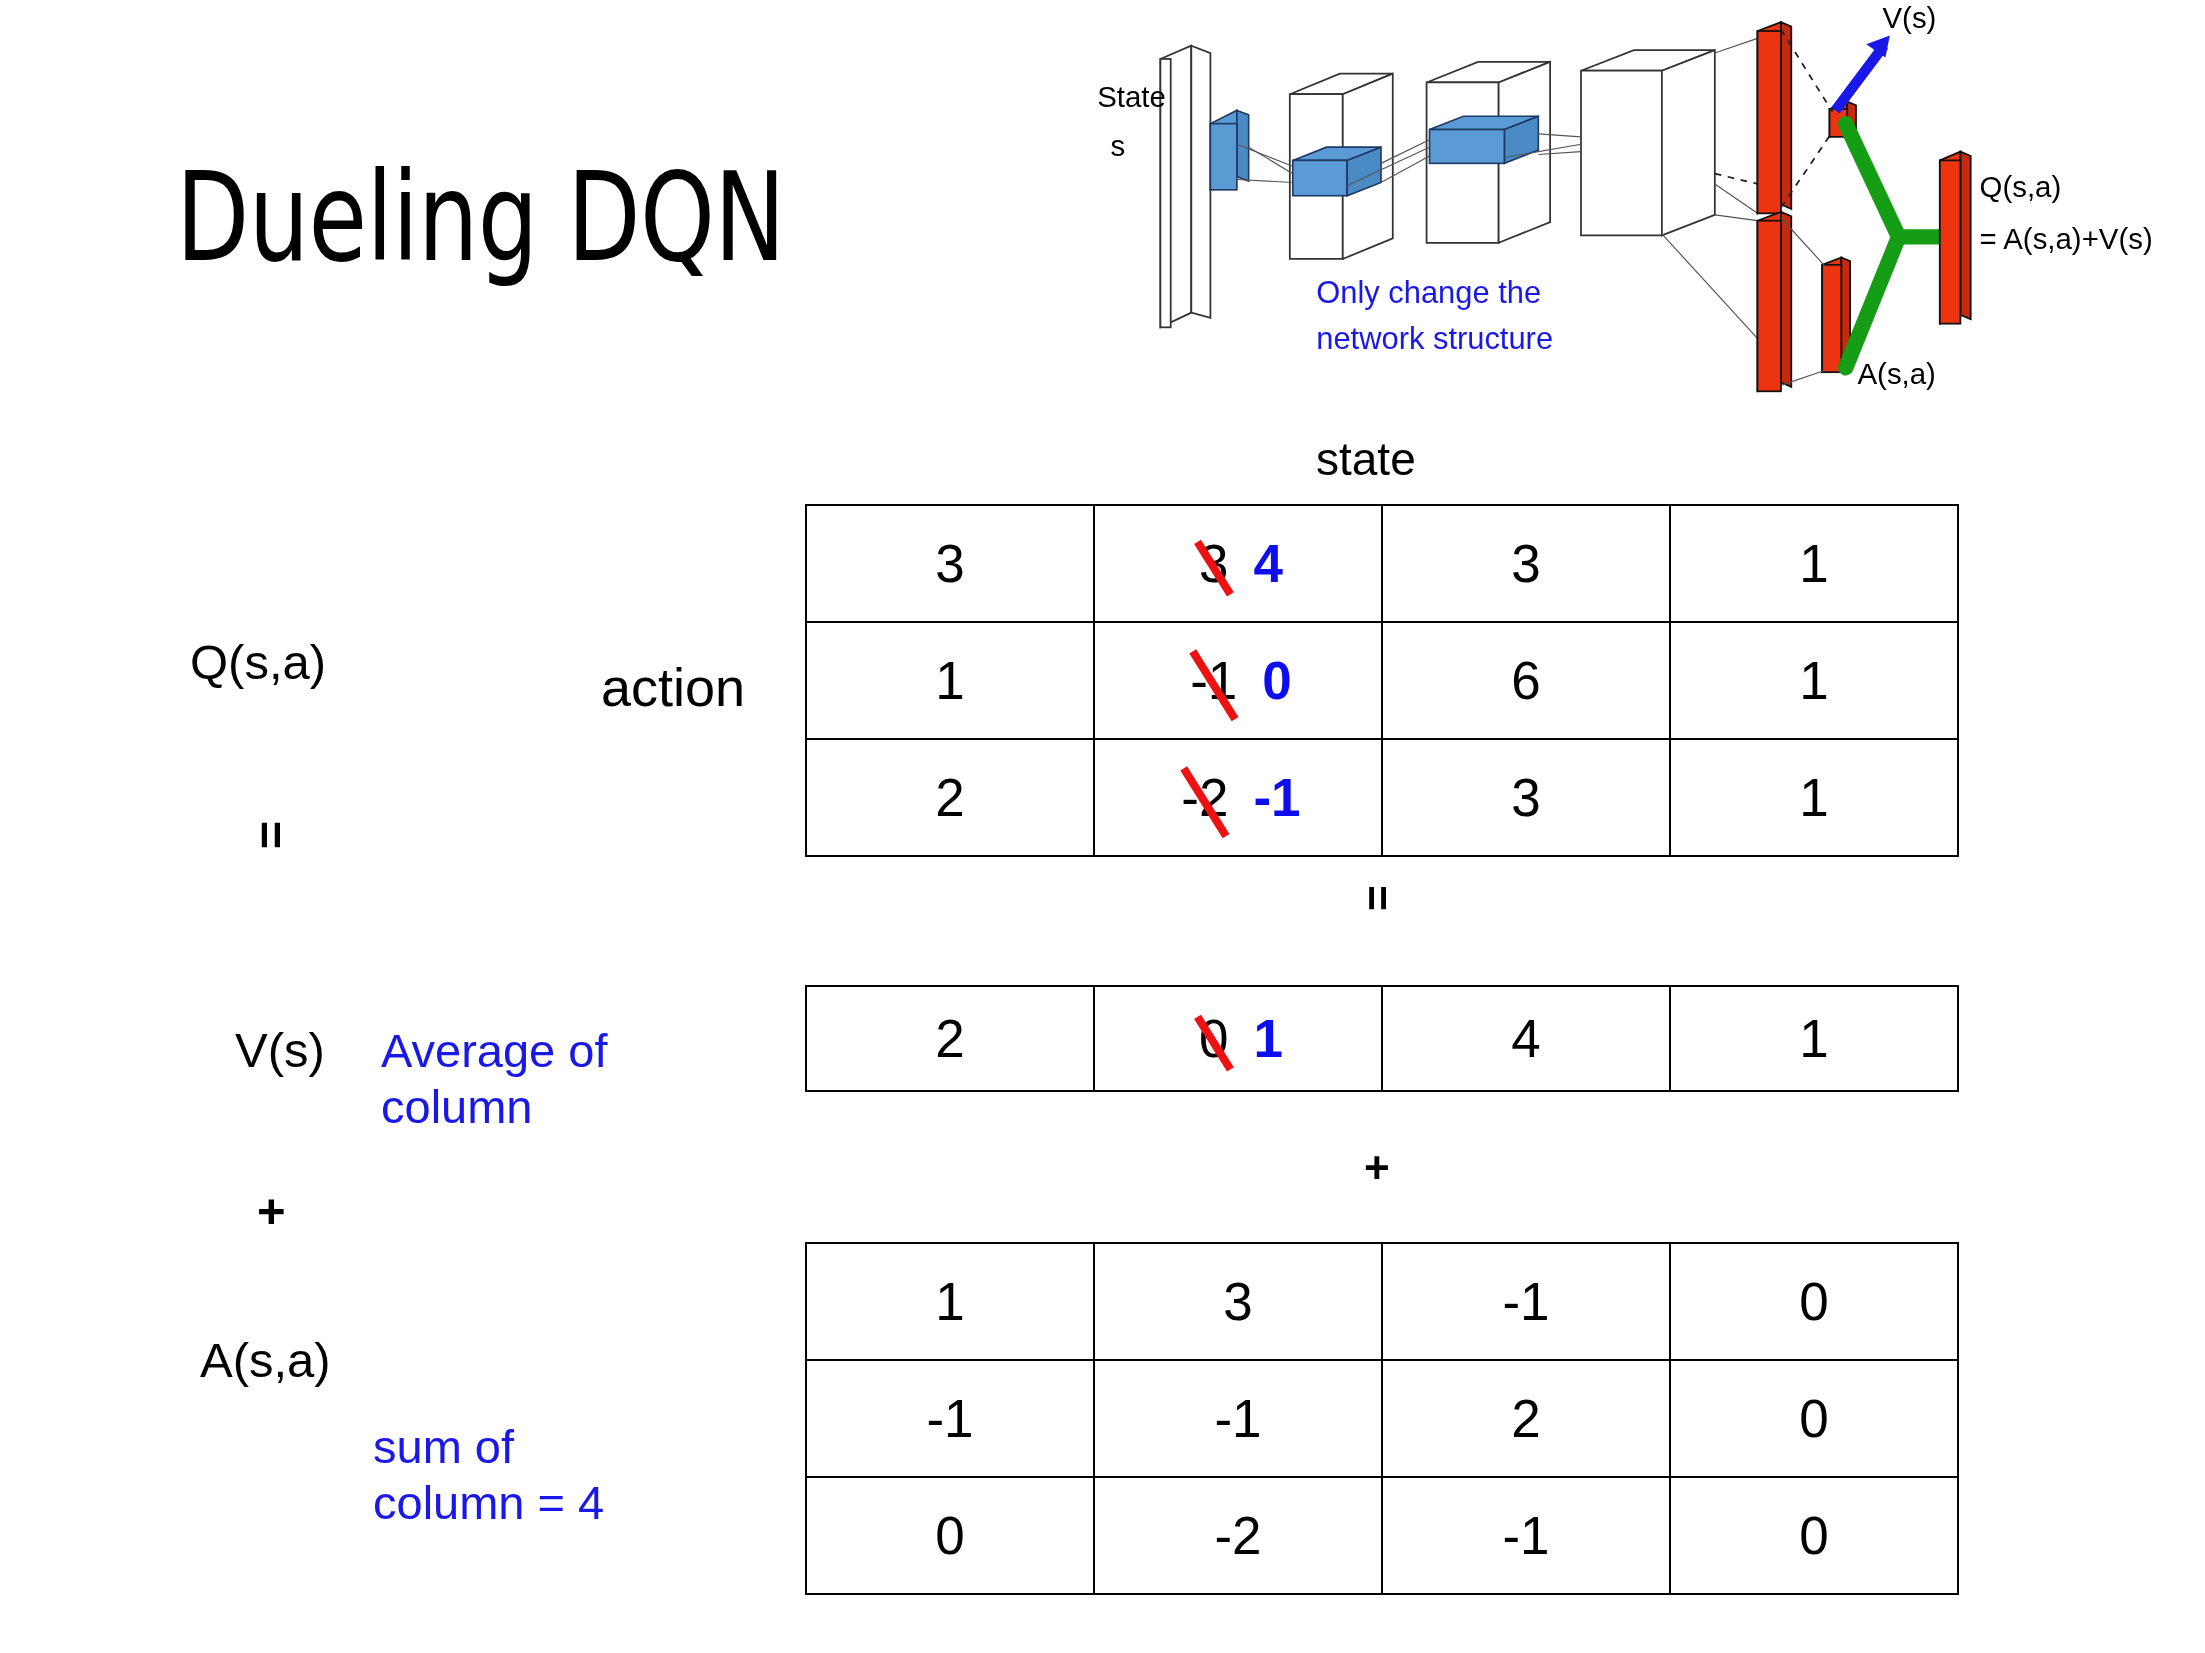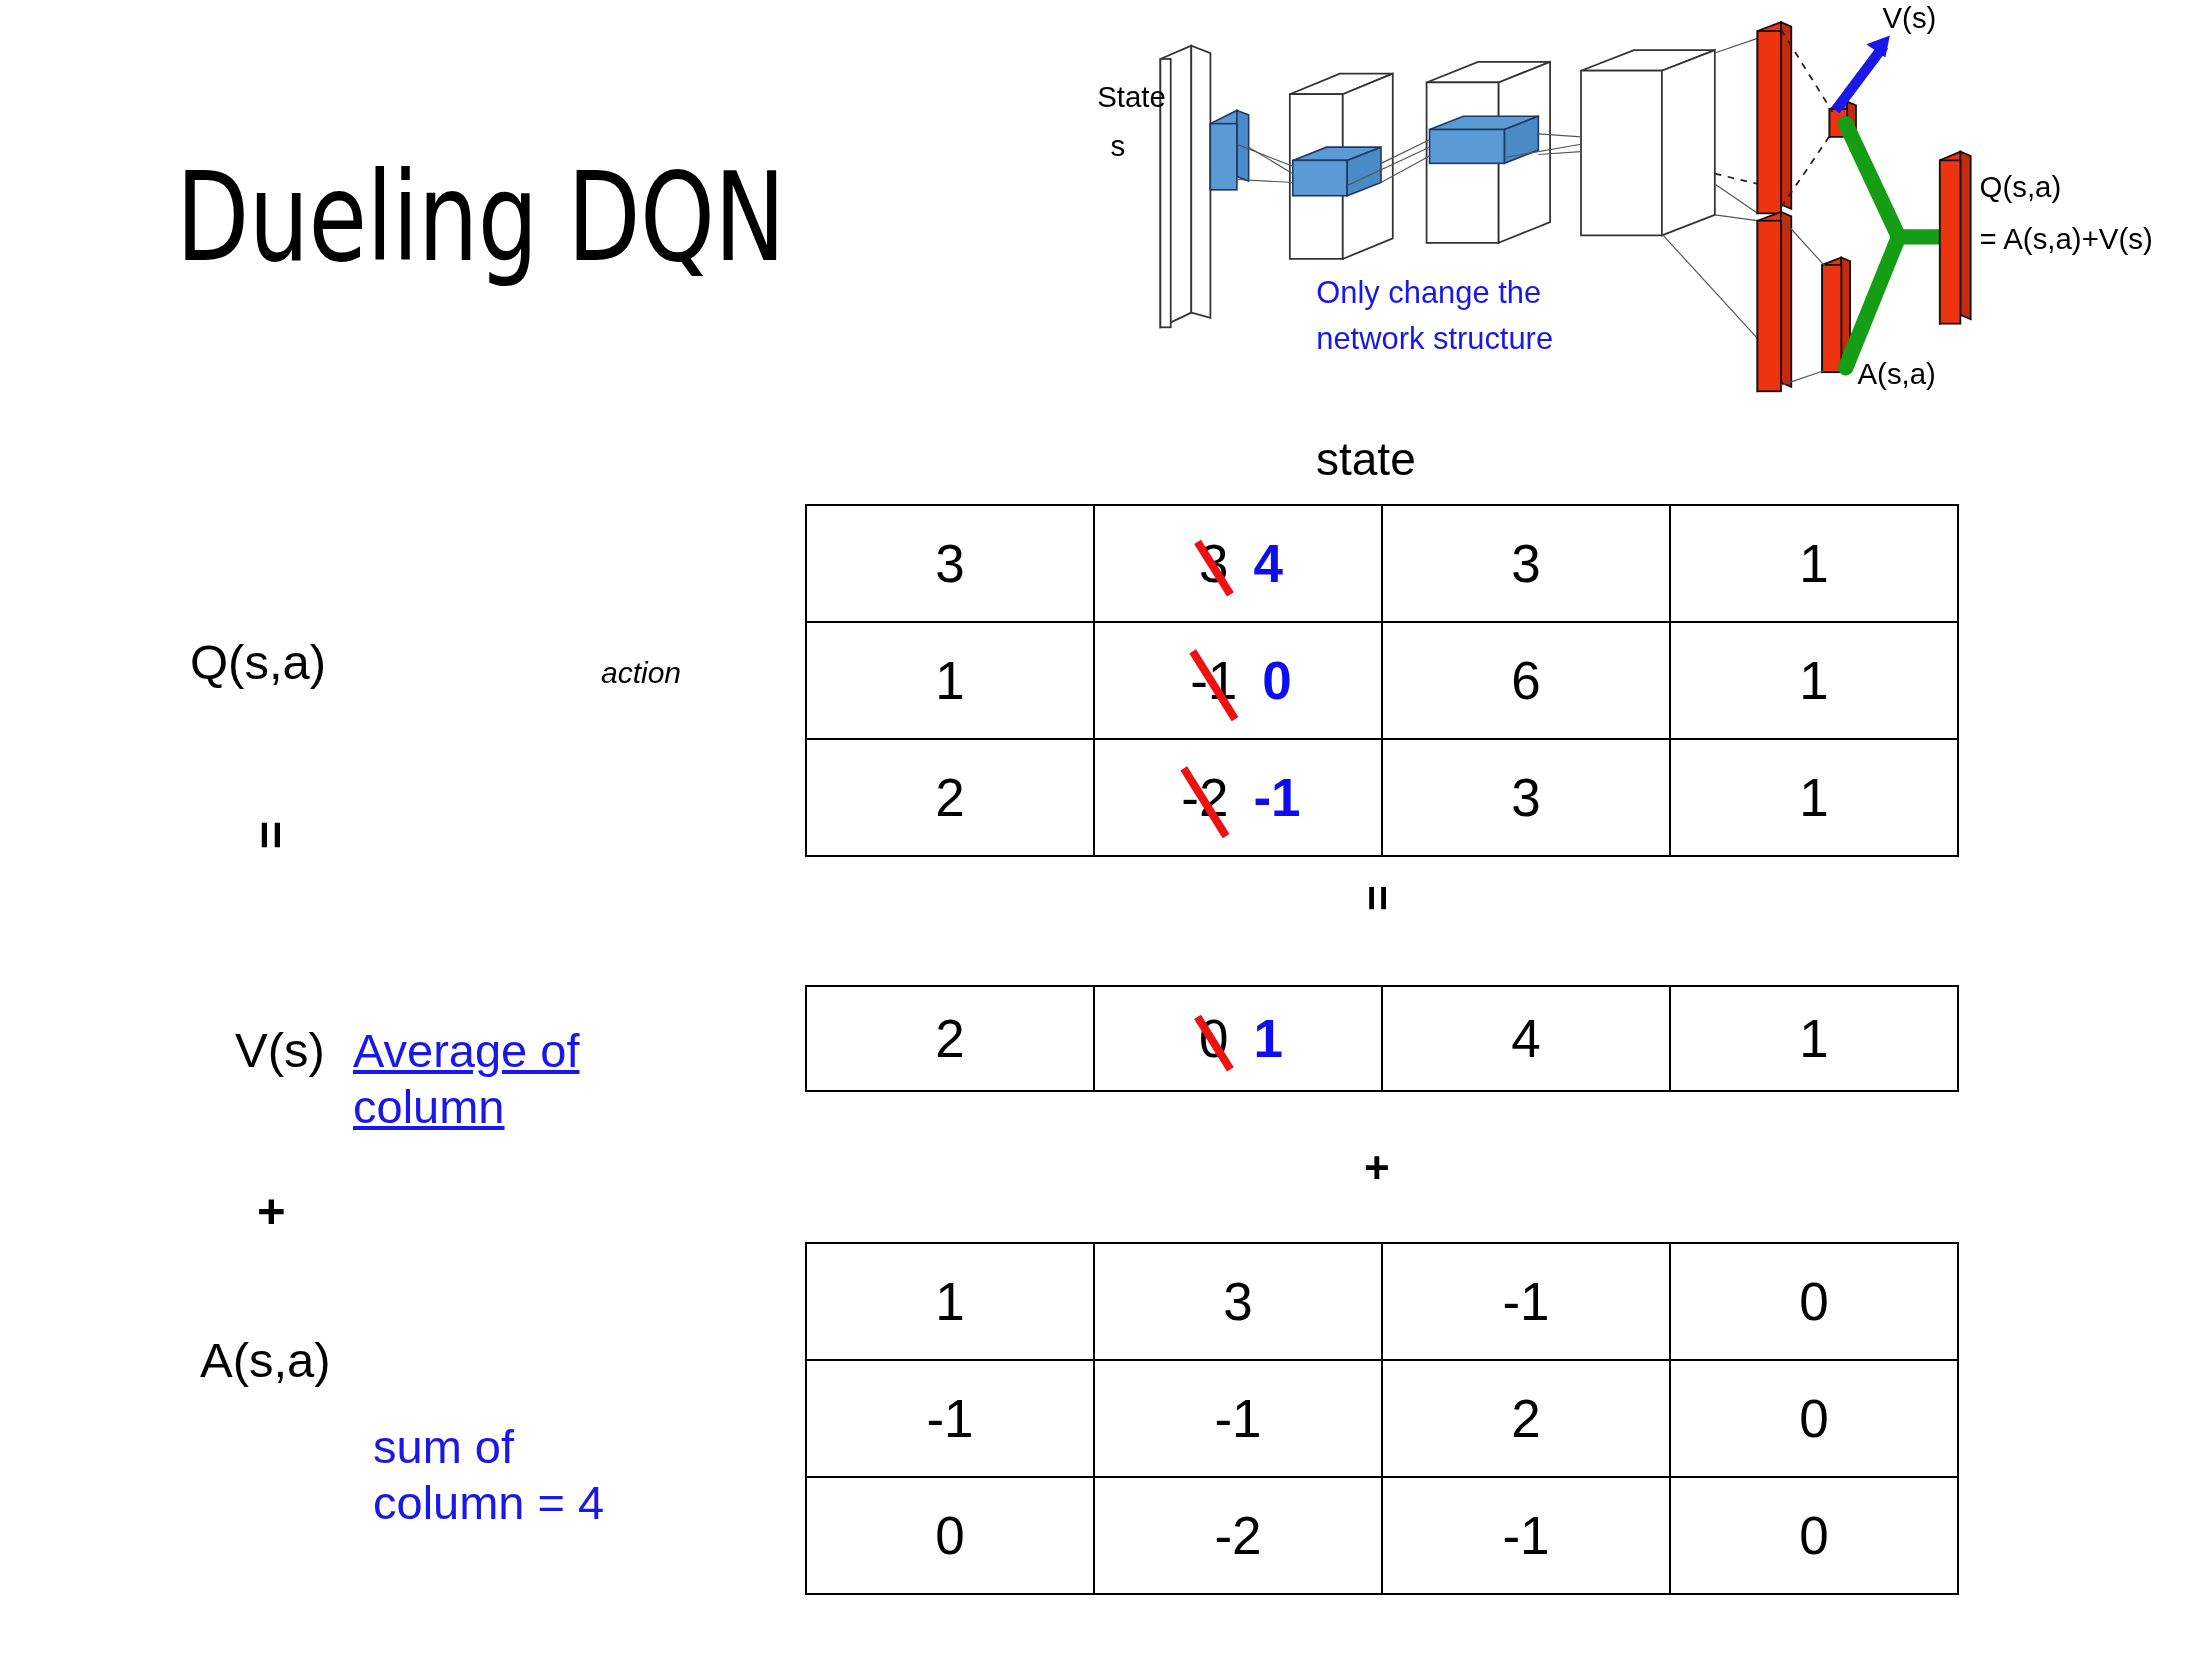--- a/index.html
+++ b/index.html
@@ -43,23 +43,22 @@
   
   #state-header {
     left: 1316px;
     top: 432px;
     font-size: 46px;
     white-space: nowrap;
   }
   #action-label {
     left: 601px;
     top: 656px;
-    font-size: 30px;
-    white-space: nowrap;
-    font-style: italic;
+    font-size: 54px;
+    white-space: nowrap;
   }
 
   
   .side-label {
     font-size: 49px;
     white-space: nowrap;
   }
   #label-q   { left: 190px;  top: 634px; }
   #label-v   { left: 235px;  top: 1022px; }
   #label-a   { left: 200px;  top: 1332px; }
@@ -85,21 +84,21 @@
     font-size: 44px; font-weight: 700;
   }
 
   
   .blue-note {
     color: #1a18e8;
     font-size: 47px;
     line-height: 1.20;
     white-space: pre-line;
   }
-  #note-average { left: 353px; top: 1023px; text-decoration: underline; }
+  #note-average { left: 381px; top: 1023px; }
   #note-sum     { left: 373px; top: 1419px; }
 
   
   .qtable {
     border-collapse: collapse;
     table-layout: fixed;
     width: 1145px;
     background: #ffffff;
   }
   .qtable td {

